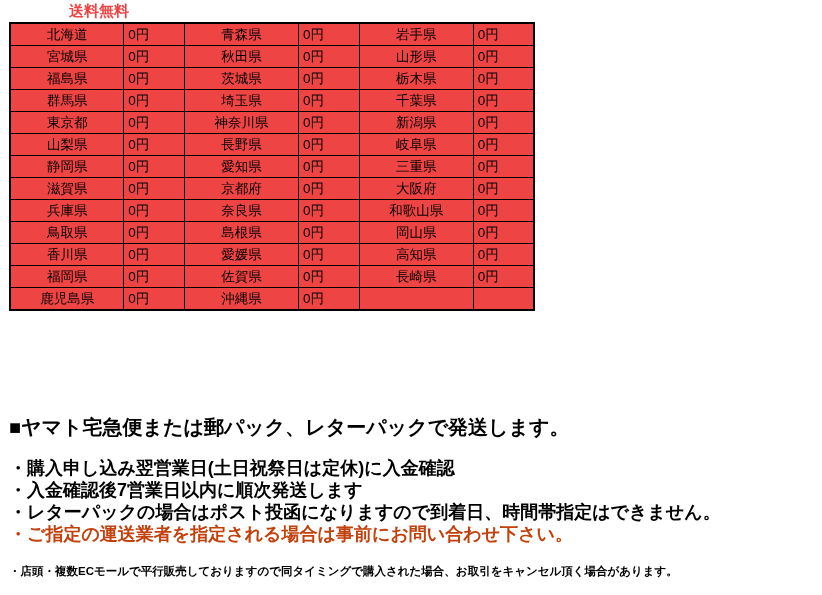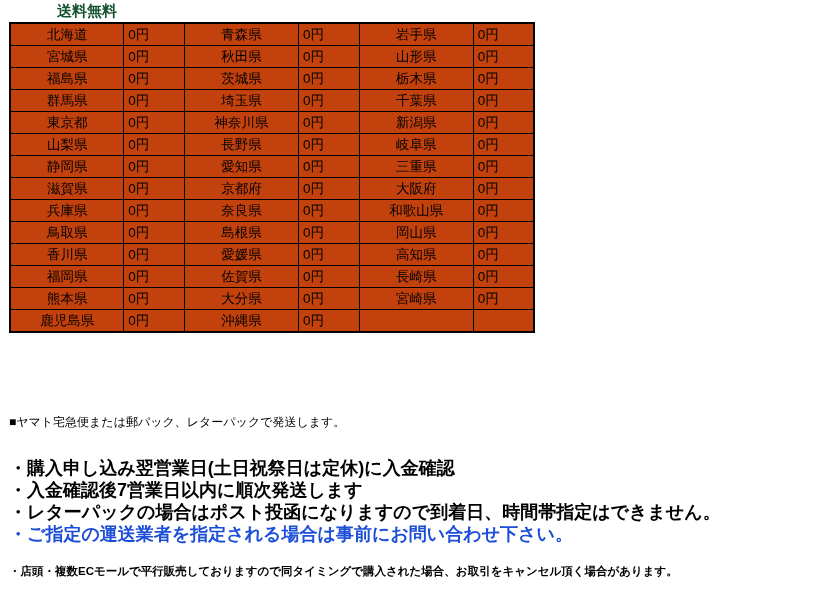--- a/index.html
+++ b/index.html
@@ -18,38 +18,38 @@
   #page {
     position: relative;
     width: 822px;
     height: 595px;
     box-sizing: border-box;
   }
 
   
   .free-shipping {
     position: absolute;
-    left: 57px;
+    left: 69px;
     top: 2px;
     font-size: 15px;
     font-weight: bold;
-    color: #14532d;
+    color: #ef4444;
     letter-spacing: 0px;
     white-space: nowrap;
   }
 
   
   table.fee-table {
     position: absolute;
     left: 9px;
     top: 22px;
     border-collapse: collapse;
     table-layout: fixed;
     width: 526px;
-    background: #c2410c;
+    background: #ef4444;
   }
   table.fee-table td {
     border: 1px solid #000000;
     height: 21px;
     padding: 0 4px;
     font-size: 13.5px;
     line-height: 21px;
     white-space: nowrap;
     box-sizing: border-box;
   }
@@ -68,40 +68,40 @@
   
   table.fee-table {
     border: 2px solid #000000;
   }
 
   
   .note-head {
     position: absolute;
     left: 9px;
     top: 414px;
-    font-size: 12px;
-    font-weight: normal;
+    font-size: 20px;
+    font-weight: bold;
     white-space: nowrap;
     text-align: center;
   }
   .bullets {
     position: absolute;
     left: 9px;
     top: 458px;
     width: 800px;
   }
   .bullet {
     font-size: 18px;
     font-weight: bold;
     line-height: 21px;
     white-space: nowrap;
     margin-bottom: 1px;
   }
   .bullet.red {
-    color: #1d4ed8;
+    color: #c2410c;
   }
   .bullet.small {
     font-size: 11.5px;
     font-weight: bold;
     line-height: 18px;
     margin-top: 17px;
   }
 </style>
 </head>
 <body>
@@ -199,28 +199,20 @@
           <td class="fee">0円</td>
           <td class="pref">高知県</td>
           <td class="fee">0円</td>
         </tr>
         <tr>
           <td class="pref">福岡県</td>
           <td class="fee">0円</td>
           <td class="pref">佐賀県</td>
           <td class="fee">0円</td>
           <td class="pref">長崎県</td>
-          <td class="fee">0円</td>
-        </tr>
-        <tr>
-          <td class="pref">熊本県</td>
-          <td class="fee">0円</td>
-          <td class="pref">大分県</td>
-          <td class="fee">0円</td>
-          <td class="pref">宮崎県</td>
           <td class="fee">0円</td>
         </tr>
         <tr>
           <td class="pref">鹿児島県</td>
           <td class="fee">0円</td>
           <td class="pref">沖縄県</td>
           <td class="fee">0円</td>
           <td class="pref empty"></td>
           <td class="fee empty"></td>
         </tr>

